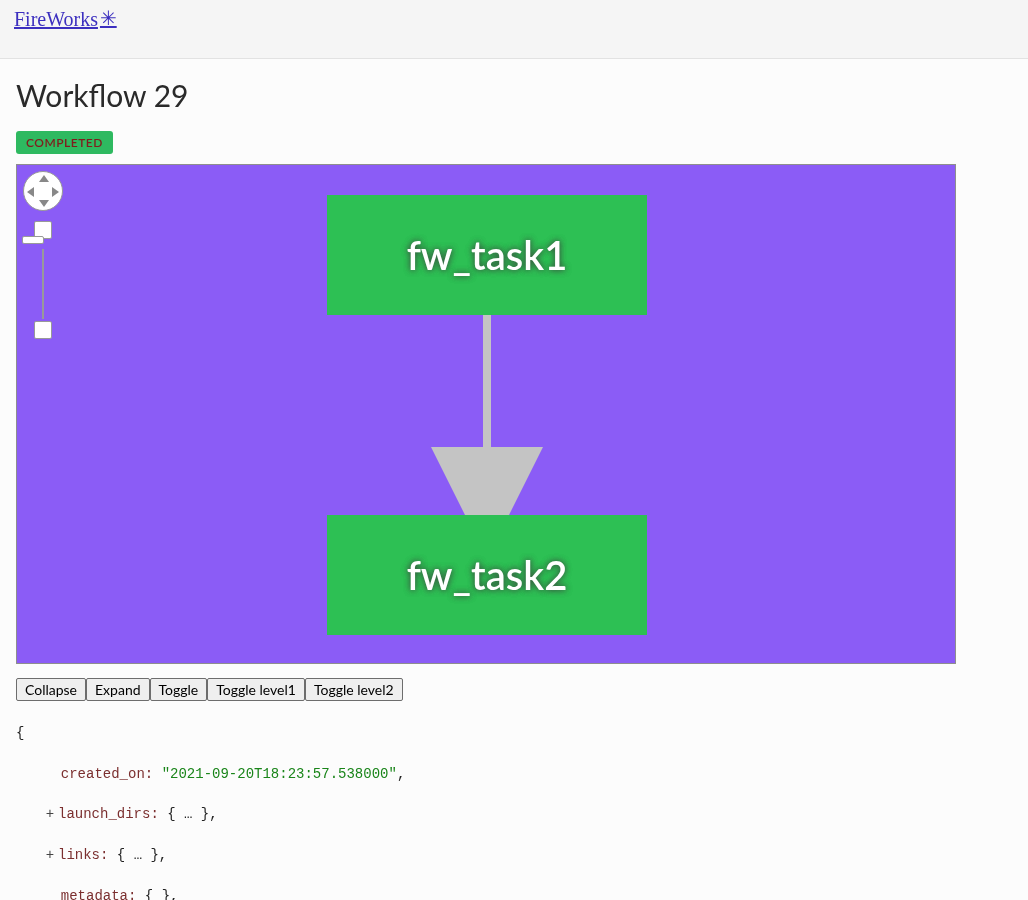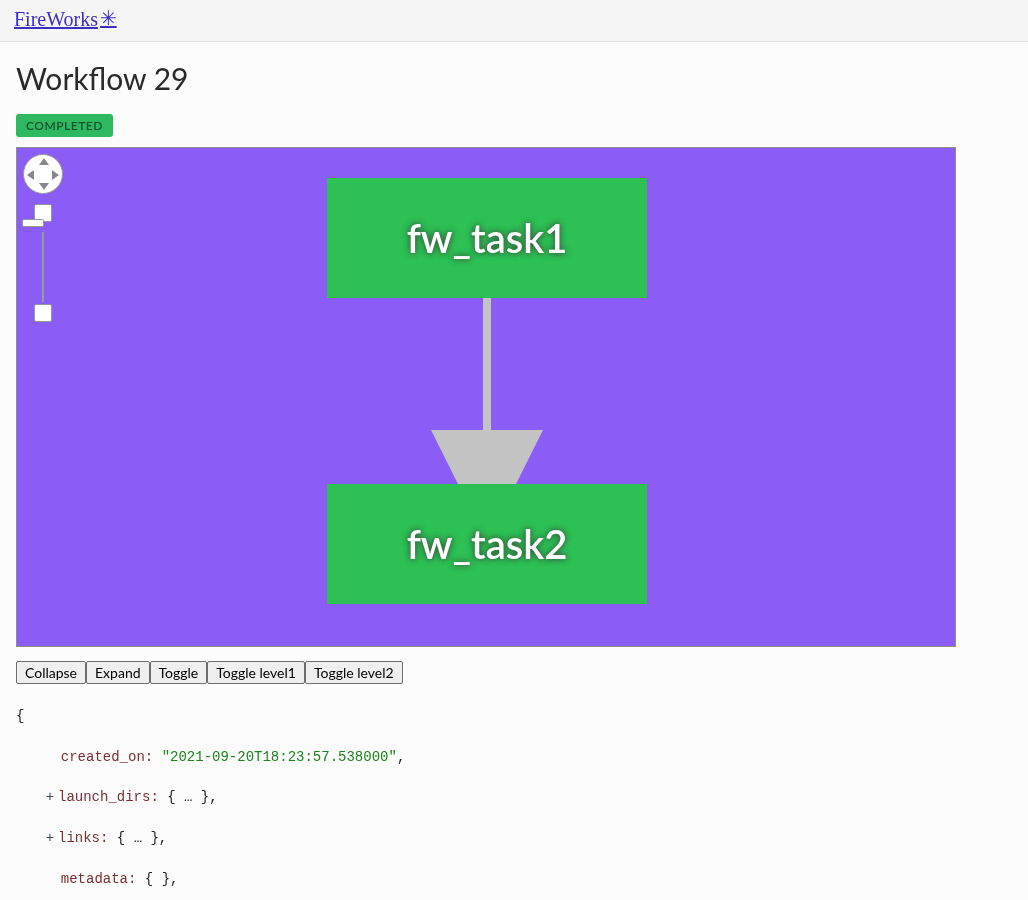--- a/index.html
+++ b/index.html
@@ -25,21 +25,21 @@
     margin:0;
     background:var(--page-bg);
     font-family:var(--font-sans);
     color:var(--text);
     font-size:14px;
   }
   
   .topbar{
     background:var(--header-bg);
     border-bottom:1px solid #e2e2e2;
-    padding:8px 14px 10px 14px;
+    padding:8px 14px 27px 14px;
   }
   .brand{
     display:flex;align-items:center;gap:2px;
     color:var(--brand);
     font-family: "Times New Roman", serif;
     font-size:20px;
     font-weight:400;
   }
   .brand .sparkle{
     font-size:20px;line-height:1;color:var(--brand);
@@ -52,21 +52,21 @@
   h1.title{
     text-align:left;
     font-weight:400;
     font-size:30px;
     margin:8px 0 18px 0;
     color:#2a2a2a;
   }
   .badge{
     display:inline-block;
     background:var(--badge-green);
-    color:#14532d;
+    color:#7f1d1d;
     font-size:12px;
     letter-spacing:.5px;
     font-weight:600;
     padding:4px 10px;
     border-radius:3px;
   }
   
   .graph-panel{
     position:relative;
     margin-top:10px;
@@ -114,21 +114,21 @@
     background:var(--node-green);
     display:flex;align-items:center;justify-content:center;
     user-select:none;
   }
   .node span{
     font-size:40px;font-weight:600;color:var(--node-text);
     text-shadow:0 0 6px var(--node-shadow),0 0 6px var(--node-shadow);
     font-family:var(--font-sans);
   }
   .node.n1{left:310px;top:30px;}
-  .node.n2{left:310px;top:336px;}
+  .node.n2{left:310px;top:350px;}
   
   .json-toolbar{
     margin-top:14px;
     display:flex;
   }
   .json-toolbar button{
     font-family:var(--font-sans);
     font-size:14px;
     padding:2px 8px;
     background:var(--btn-bg);

